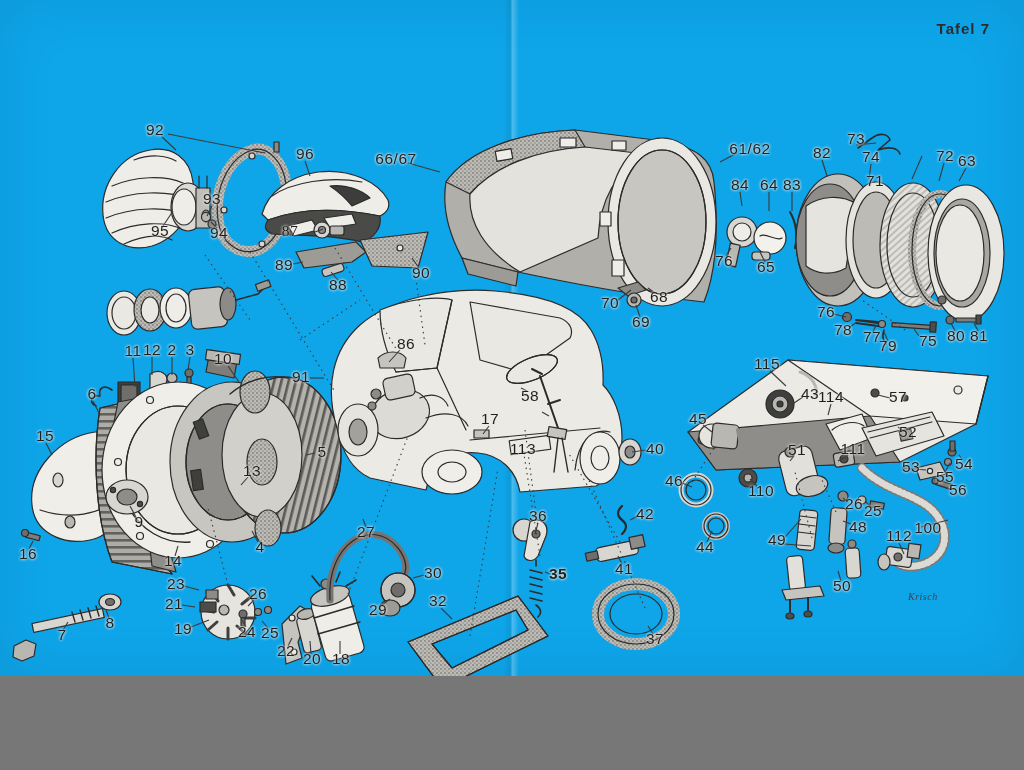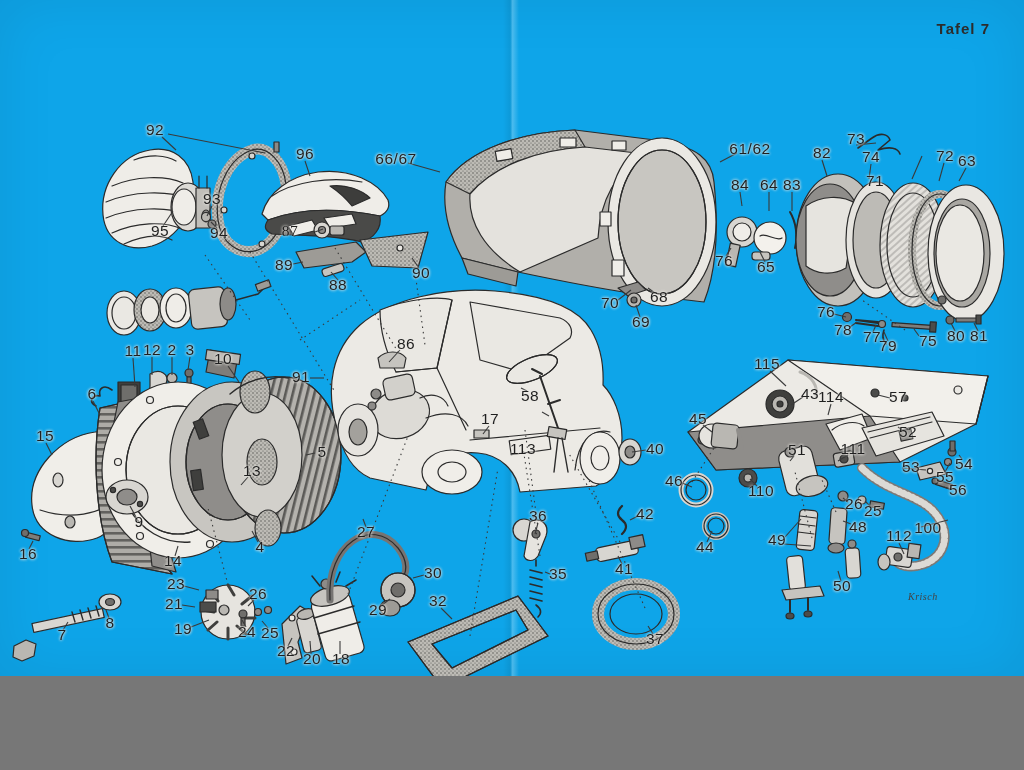--- a/index.html
+++ b/index.html
@@ -606,21 +606,21 @@
       <div class="callout" style="left: 538px; top: 517px;">36</div>
       <div class="callout" style="left: 624px; top: 570px;">41</div>
       <div class="callout" style="left: 705px; top: 548px;">44</div>
       <div class="callout" style="left: 854px; top: 505px;">26</div>
       <div class="callout" style="left: 873px; top: 512px;">25</div>
       <div class="callout" style="left: 858px; top: 528px;">48</div>
       <div class="callout" style="left: 777px; top: 541px;">49</div>
       <div class="callout" style="left: 928px; top: 529px;">100</div>
       <div class="callout" style="left: 899px; top: 537px;">112</div>
       <div class="callout" style="left: 842px; top: 587px;">50</div>
-      <div class="callout" style="left: 558px; top: 575px;">35</div>
+      <div class="callout" style="left: 558px; top: 575px; font-weight: bold;">35</div>
       <div class="callout" style="left: 366px; top: 533px;">27</div>
       <div class="callout" style="left: 433px; top: 574px;">30</div>
       <div class="callout" style="left: 378px; top: 611px;">29</div>
       <div class="callout" style="left: 438px; top: 602px;">32</div>
       <div class="callout" style="left: 655px; top: 640px;">37</div>
       <div class="callout" style="left: 176px; top: 585px;">23</div>
       <div class="callout" style="left: 174px; top: 605px;">21</div>
       <div class="callout" style="left: 183px; top: 630px;">19</div>
       <div class="callout" style="left: 258px; top: 595px;">26</div>
       <div class="callout" style="left: 247px; top: 633px;">24</div>

